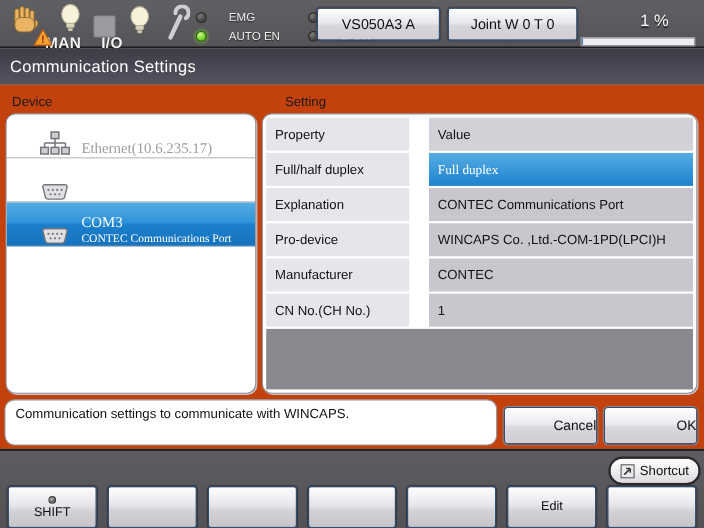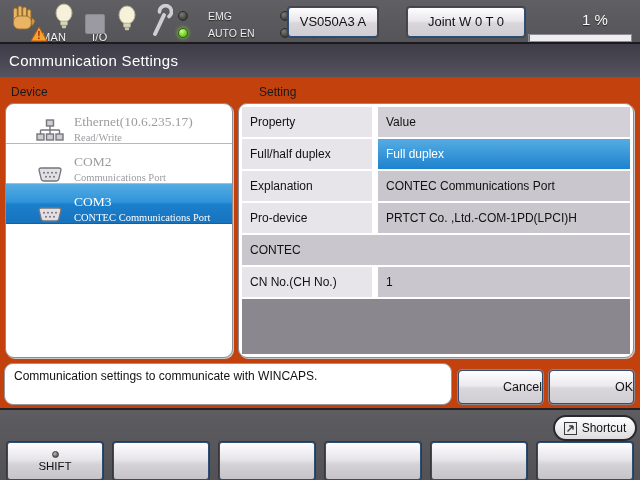--- a/index.html
+++ b/index.html
@@ -4,38 +4,38 @@
 <style>
   * { margin:0; padding:0; box-sizing:border-box; }
   html,body { width:640px; height:480px; }
   body { font-family:"Liberation Sans", sans-serif; background:#333; }
   #screen { position:relative; width:640px; height:480px; overflow:hidden; background:#b1afb3; }
 
   
   .topbar { position:absolute; left:0; top:0; width:640px; height:44px;
             background:linear-gradient(180deg,#605f63,#555458); border-bottom:2px solid #1b1b1d; }
   .ticon { position:absolute; }
-  .tlabel { position:absolute; color:#f2f2f2; font-size:11px; font-weight:normal; letter-spacing:0.3px;
+  .tlabel { position:absolute; color:#f2f2f2; font-size:14px; font-weight:bold; letter-spacing:0.3px;
             text-shadow:0 1px 1px #222;padding-left:35px; }
   .gray-square { position:absolute; left:85px; top:14px; width:20px; height:20px;
                  background:#9b9aa0; border:1px solid #8a898f; border-radius:2px; }
   .led-grid { position:absolute; left:178px; top:9px; display:grid;
               grid-template-rows:repeat(2,14px); grid-auto-flow:column; column-gap:26px; row-gap:3px; }
   .led-item { display:flex; align-items:center; gap:20px; }
   .led-dot { width:10px; height:10px; border-radius:50%;
              background:radial-gradient(circle at 35% 30%, #7c7c7a, #3d3d3b 70%);
              border:1px solid #2c2c2a; }
   .led-dot.on { background:radial-gradient(circle at 35% 30%, #d2f79a, #72d122 60%, #4ea60d);
                 border:1px solid #2f6b07; box-shadow:0 0 4px #86e040; }
   .led-label { color:#ececec; font-size:10.5px; text-shadow:0 1px 1px #222; white-space:nowrap; }
   .tb-btn { position:absolute; top:7px; height:30px; border:1px solid #2d4f76; border-radius:3px;
             background:linear-gradient(180deg,#fefdff 0%,#e9e7eb 45%,#d8d6da 55%,#cfcdd1 100%);
             box-shadow:0 0 0 1px #44434a, inset 0 1px 0 #fff;
             font-size:13px; color:#111; text-align:center; line-height:28px; cursor:pointer; }
-  .btn-robot { left:288px; width:90px; }
+  .btn-robot { left:288px; width:112px; }
   .btn-coord { left:407px; width:118px; }
   .speed-text { position:absolute; left:555px; top:11px; width:80px; text-align:center;
                 color:#fafafa; font-size:15px; text-shadow:0 1px 1px #222; }
   .progress { position:absolute; left:528px; top:34px; width:104px; height:8px;
               background:#efedf1; border:1px solid #8d8c90; }
   .progress-fill { height:100%; background:#3a7ac8; }
 
   
   .titlebar { position:absolute; left:0; top:44px; width:640px; height:33px;
               background:linear-gradient(180deg,#3d3c47 0%,#4a4955 60%,#55545f 100%);
@@ -57,28 +57,28 @@
   .dev-name { font-size:13.5px; color:#9d9ba0; white-space:nowrap; }
   .dev-desc { font-size:10.5px; color:#9d9ba0; margin-top:2px; white-space:nowrap; }
   .dev-item.selected { background:linear-gradient(180deg,#55ace3 0%,#2f94d9 46%,#1b7fcc 52%,#1773be 100%);
                        border-bottom:1px solid #15619f; }
   .dev-item.selected .dev-name, .dev-item.selected .dev-desc { color:#fff; }
 
   .setting-panel { position:absolute; left:238px; top:26px; width:396px; height:255px;
                    background:#fff; border:1px solid #8e8c91; border-radius:9px;
                    padding:3px; display:flex; flex-direction:column; overflow:hidden;
                    box-shadow:1px 1px 0 #c8c6ca; }
-  .srow { display:flex; gap:6px; margin-bottom:2px; flex:none; }
+  .srow { display:flex; gap:18px; margin-bottom:2px; flex:none; }
   .cell { height:30px; line-height:30px; font-size:12px; color:#111; padding-left:8px;
           white-space:nowrap; overflow:hidden; }
   .cell.prop { width:130px; flex:none; background:#e7e5ea; }
   .cell.val  { flex:1; background:#c9c7cd; }
   .srow.header .cell.prop { background:#e7e5ea; }
   .srow.header .cell.val  { background:#d3d1d7; }
-  .cell.val.selected { background:linear-gradient(180deg,#55ace3,#1e82ce); color:#fff; }
+  .cell.val.selected { background:linear-gradient(180deg,#55ace3,#1e82ce); color:#fff;font-family:Liberation Serif, serif; }
   .table-rest { flex:1; background:#8a888e; }
 
   .message-box { position:absolute; left:4px; top:286px; width:448px; height:42px;
                  background:#fff; border:1px solid #97959a; border-radius:9px;
                  padding:5px 9px; font-size:12px; color:#111; }
 
   .action-btn { position:absolute; top:293px; width:85px; height:34px;
                 border:1px solid #2d4f76; border-radius:4px;
                 background:linear-gradient(180deg,#fefdff 0%,#eceaee 45%,#d9d7db 55%,#cfcdd1 100%);
                 box-shadow:0 0 0 1px #8a888e, inset 0 1px 0 #fff;
@@ -194,42 +194,37 @@
       <rect x="10.5" y="1" width="7" height="6"></rect>
       <path d="M14 7 V11 M4.5 11 H23.5 M4.5 11 V15 M14 11 V15 M23.5 11 V15" fill="none"></path>
       <rect x="1" y="15" width="7" height="6"></rect>
       <rect x="10.5" y="15" width="7" height="6"></rect>
       <rect x="20" y="15" width="7" height="6"></rect>
     </g>
   </svg>
           </span>
     <div class="dev-text">
       <div class="dev-name">Ethernet(10.6.235.17)</div>
-      <div class="dev-desc">Read/Write</div>
     </div>
   </div>
         <div class="dev-item">
     <span class="dev-icon">
             <svg id="svg-serial" width="30" height="16" viewBox="0 0 30 16">
     <path d="M4 3 Q4 1 6 1 L24 1 Q26 1 26 3 L23.8 12 Q23.3 14 21.3 14 L8.7 14 Q6.7 14 6.2 12 Z" fill="#e2e0e5" stroke="#76757a" stroke-width="1.3"></path>
     <g fill="#76757a">
       <circle cx="9" cy="5.7" r="1"></circle>
                 <circle cx="13" cy="5.7" r="1"></circle>
       <circle cx="17" cy="5.7" r="1"></circle>
                 <circle cx="21" cy="5.7" r="1"></circle>
       <circle cx="11" cy="9.7" r="1"></circle>
                 <circle cx="15" cy="9.7" r="1"></circle>
                 <circle cx="19" cy="9.7" r="1"></circle>
     </g>
   </svg>
           </span>
-    <div class="dev-text">
-      <div class="dev-name">COM2</div>
-      <div class="dev-desc">Communications Port</div>
-    </div>
   </div>
         <div class="dev-item selected">
     <span class="dev-icon">
             <svg id="svg-serial" width="30" height="16" viewBox="0 0 30 16">
     <path d="M4 3 Q4 1 6 1 L24 1 Q26 1 26 3 L23.8 12 Q23.3 14 21.3 14 L8.7 14 Q6.7 14 6.2 12 Z" fill="#e2e0e5" stroke="#76757a" stroke-width="1.3"></path>
     <g fill="#76757a">
       <circle cx="9" cy="5.7" r="1"></circle>
                 <circle cx="13" cy="5.7" r="1"></circle>
       <circle cx="17" cy="5.7" r="1"></circle>
                 <circle cx="21" cy="5.7" r="1"></circle>
@@ -256,23 +251,24 @@
       <div class="srow">
     <div class="cell prop">Full/half duplex</div>
     <div class="cell val selected">Full duplex</div>
   </div>
         <div class="srow">
     <div class="cell prop">Explanation</div>
     <div class="cell val">CONTEC Communications Port</div>
   </div>
         <div class="srow">
     <div class="cell prop">Pro-device</div>
-    <div class="cell val">PRTCT Co. ,Ltd.-COM-1PD(LPCI)H</div>
+    <div class="cell val">WINCAPS Co. ,Ltd.-COM-1PD(LPCI)H</div>
   </div>
         <div class="srow">
+    <div class="cell prop">Manufacturer</div>
     <div class="cell val">CONTEC</div>
   </div>
         <div class="srow">
     <div class="cell prop">CN No.(CH No.)</div>
     <div class="cell val">1</div>
   </div>
         <div class="table-rest" id="table-rest"></div>
     </div>
 
     <div class="message-box">Communication settings to communicate with WINCAPS.</div>
@@ -304,18 +300,22 @@
         <div class="fnkey">
 
     <span class="fnlabel"></span>
   </div>
         <div class="fnkey">
 
     <span class="fnlabel"></span>
   </div>
         <div class="fnkey">
 
+    <span class="fnlabel">Edit</span>
+  </div>
+        <div class="fnkey">
+
     <span class="fnlabel"></span>
   </div>
       </div>
   </div>
 
 </div>
 
 </body></html>

